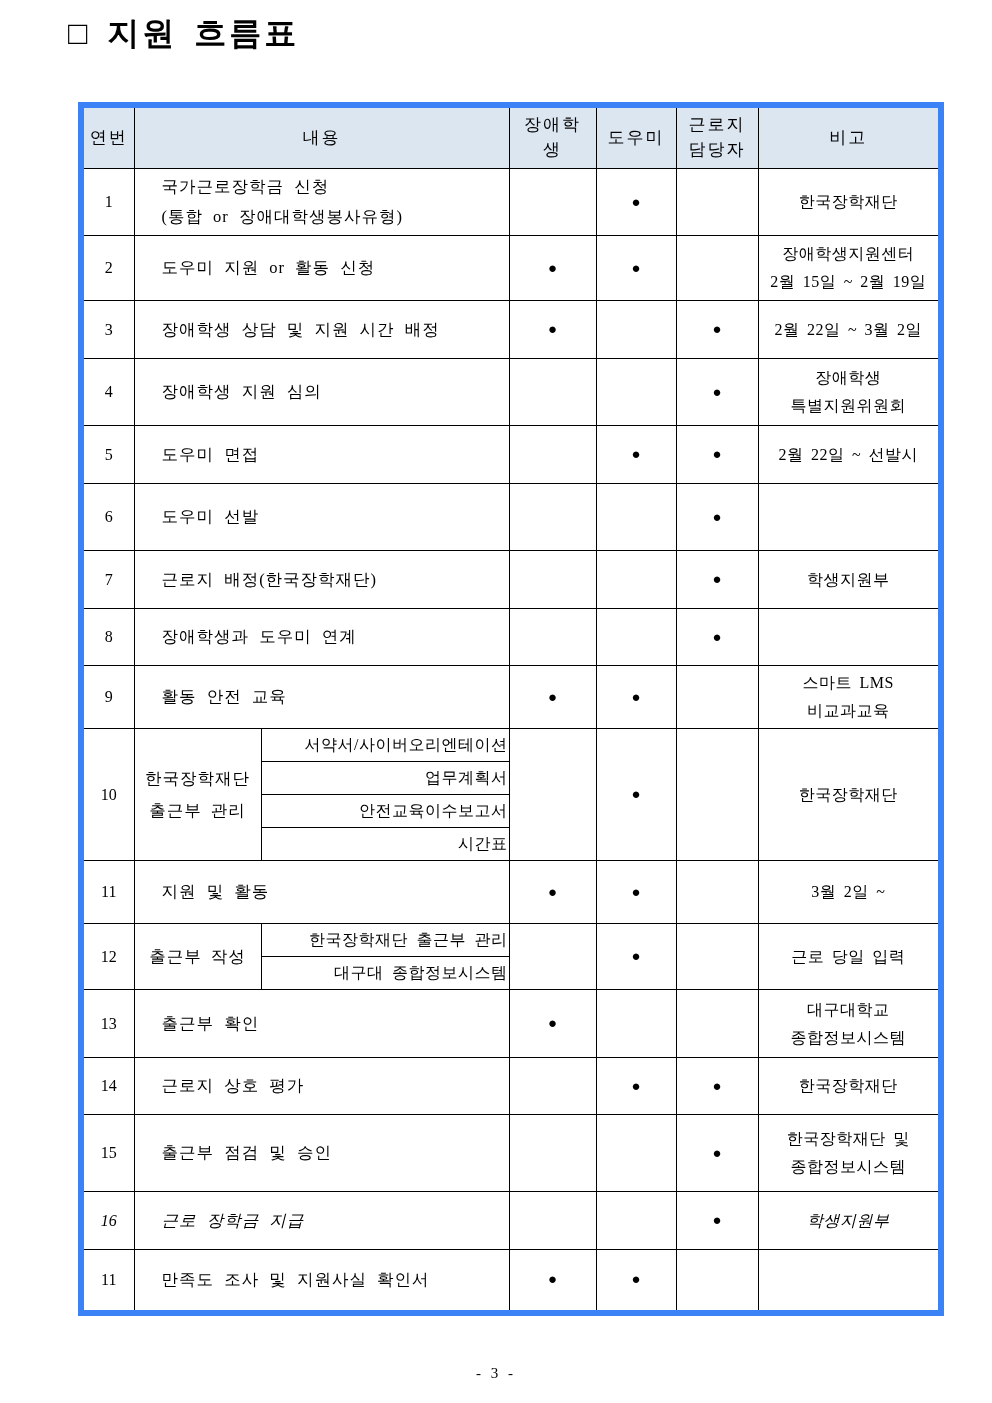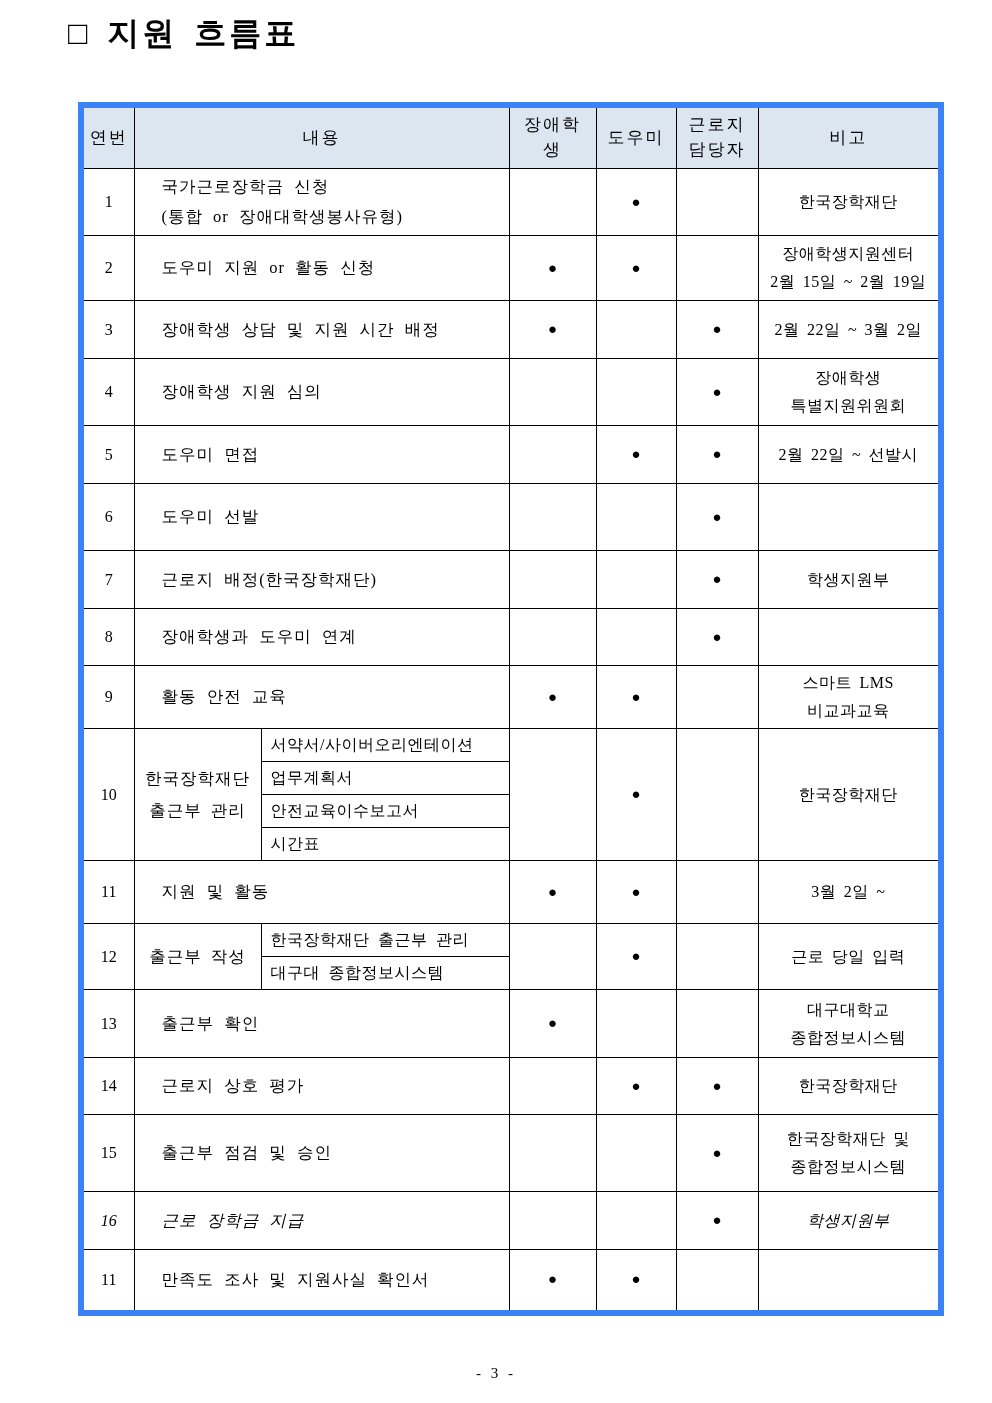--- a/index.html
+++ b/index.html
@@ -25,21 +25,21 @@
   th.hdr {
     background:#dce6f1; height:58px;
     font-weight:normal; font-size:17px; letter-spacing:2px;
     text-align:center; white-space:pre-line; line-height:1.45;
   }
   td.col-no      { text-align:center; font-size:16px; }
   td.col-content { text-align:left; padding-left:27px; font-size:16.5px;
                    white-space:pre-line; line-height:1.8; word-spacing:5px; letter-spacing:1px; }
   td.col-label   { text-align:center; font-size:16.5px; white-space:pre-line;
                    line-height:1.9; word-spacing:4px; letter-spacing:1px; }
-  td.col-sub     { text-align:left; padding-left:9px; font-size:16px;
+  td.col-sub     { text-align:right; padding-left:3px; font-size:16px;
                    word-spacing:4px; letter-spacing:0.5px; }
   td.col-dot     { text-align:center; font-size:15px; }
   td.col-remark  { text-align:center; font-size:16px; white-space:pre-line;
                    line-height:1.75; word-spacing:3px; letter-spacing:0.5px; }
   .page-footer {
     position:absolute; left:0; top:1365px; width:100%;
     text-align:center; font-size:15px; letter-spacing:3px;
     font-family:"Liberation Serif","DejaVu Serif",serif;
   }
 </style>

